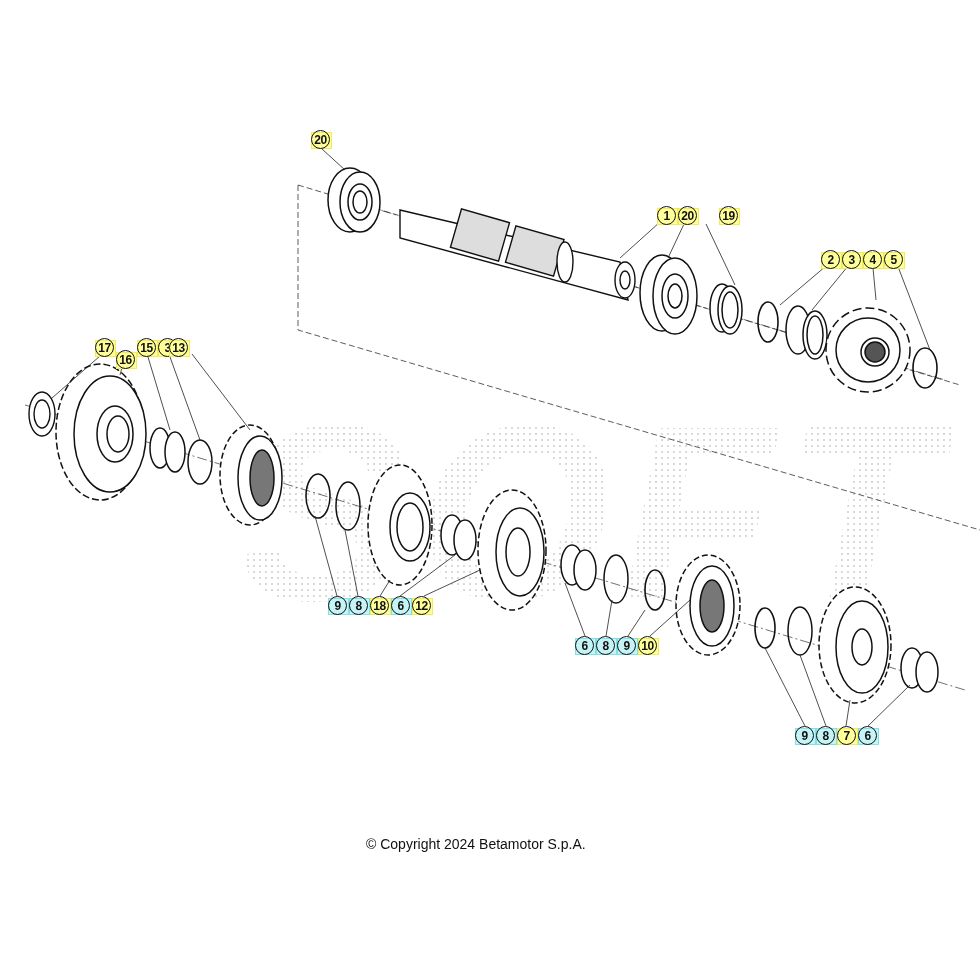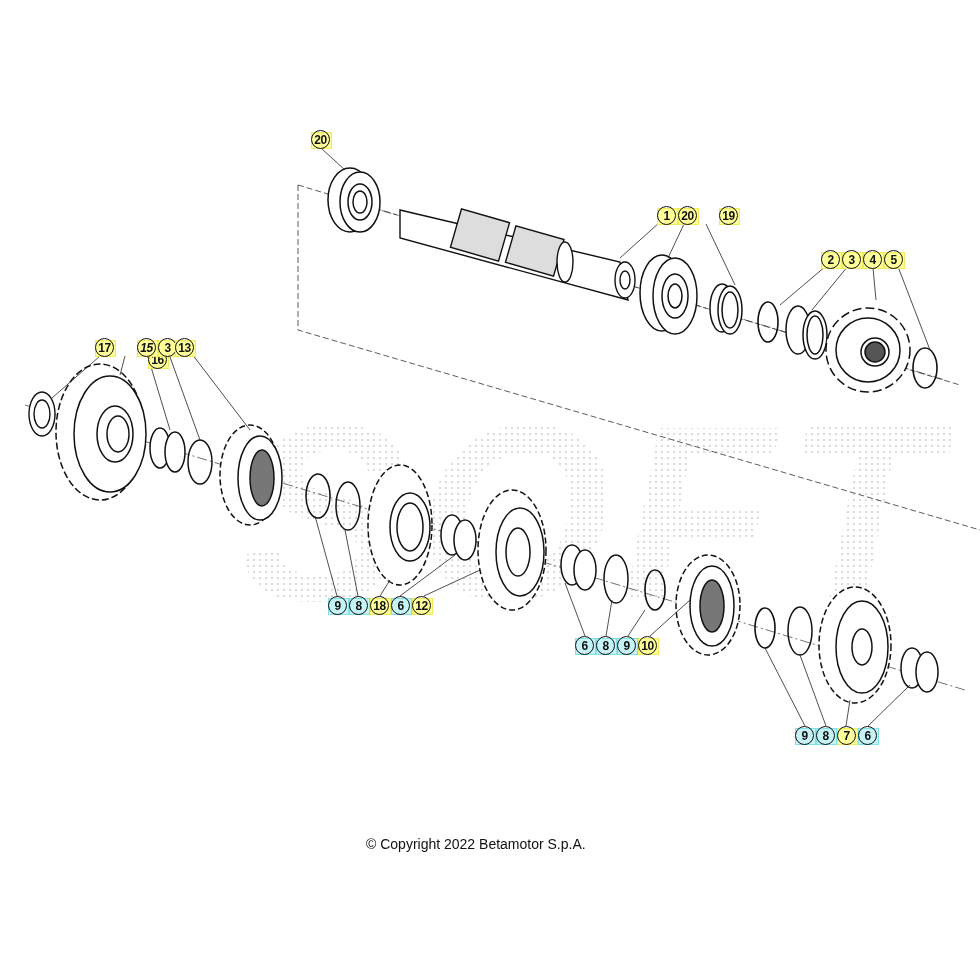--- a/index.html
+++ b/index.html
@@ -204,33 +204,33 @@
       <div class="ring">4</div>
     </div>
     <div class="callout" style="left: 884px; top: 250px;">
       <div class="hl yellow"></div>
       <div class="ring">5</div>
     </div>
     <div class="callout" style="left: 95px; top: 338px;">
       <div class="hl yellow"></div>
       <div class="ring">17</div>
     </div>
-    <div class="callout" style="left: 116px; top: 350px; margin-left: 32px;">
+    <div class="callout" style="left: 116px; top: 350px;">
       <div class="hl yellow"></div>
       <div class="ring">16</div>
     </div>
-    <div class="callout" style="left: 137px; top: 338px; font-style: italic;">
+    <div class="callout" style="left: 137px; top: 338px;">
       <div class="hl yellow"></div>
       <div class="ring">15</div>
     </div>
     <div class="callout" style="left: 158px; top: 338px;">
       <div class="hl yellow"></div>
       <div class="ring">3</div>
     </div>
-    <div class="callout" style="left: 175px; top: 338px;">
+    <div class="callout" style="left: 169px; top: 338px;">
       <div class="hl yellow"></div>
       <div class="ring">13</div>
     </div>
     <div class="callout" style="left: 328px; top: 596px;">
       <div class="hl cyan"></div>
       <div class="ring">9</div>
     </div>
     <div class="callout" style="left: 349px; top: 596px;">
       <div class="hl cyan"></div>
       <div class="ring">8</div>
@@ -274,13 +274,13 @@
     <div class="callout" style="left: 837px; top: 726px;">
       <div class="hl yellow"></div>
       <div class="ring">7</div>
     </div>
     <div class="callout" style="left: 858px; top: 726px;">
       <div class="hl cyan"></div>
       <div class="ring">6</div>
     </div>
   </div>
 
-<div id="copyright">© Copyright 2022 Betamotor S.p.A.</div>
+<div id="copyright">© Copyright 2024 Betamotor S.p.A.</div>
 
 </body></html>

